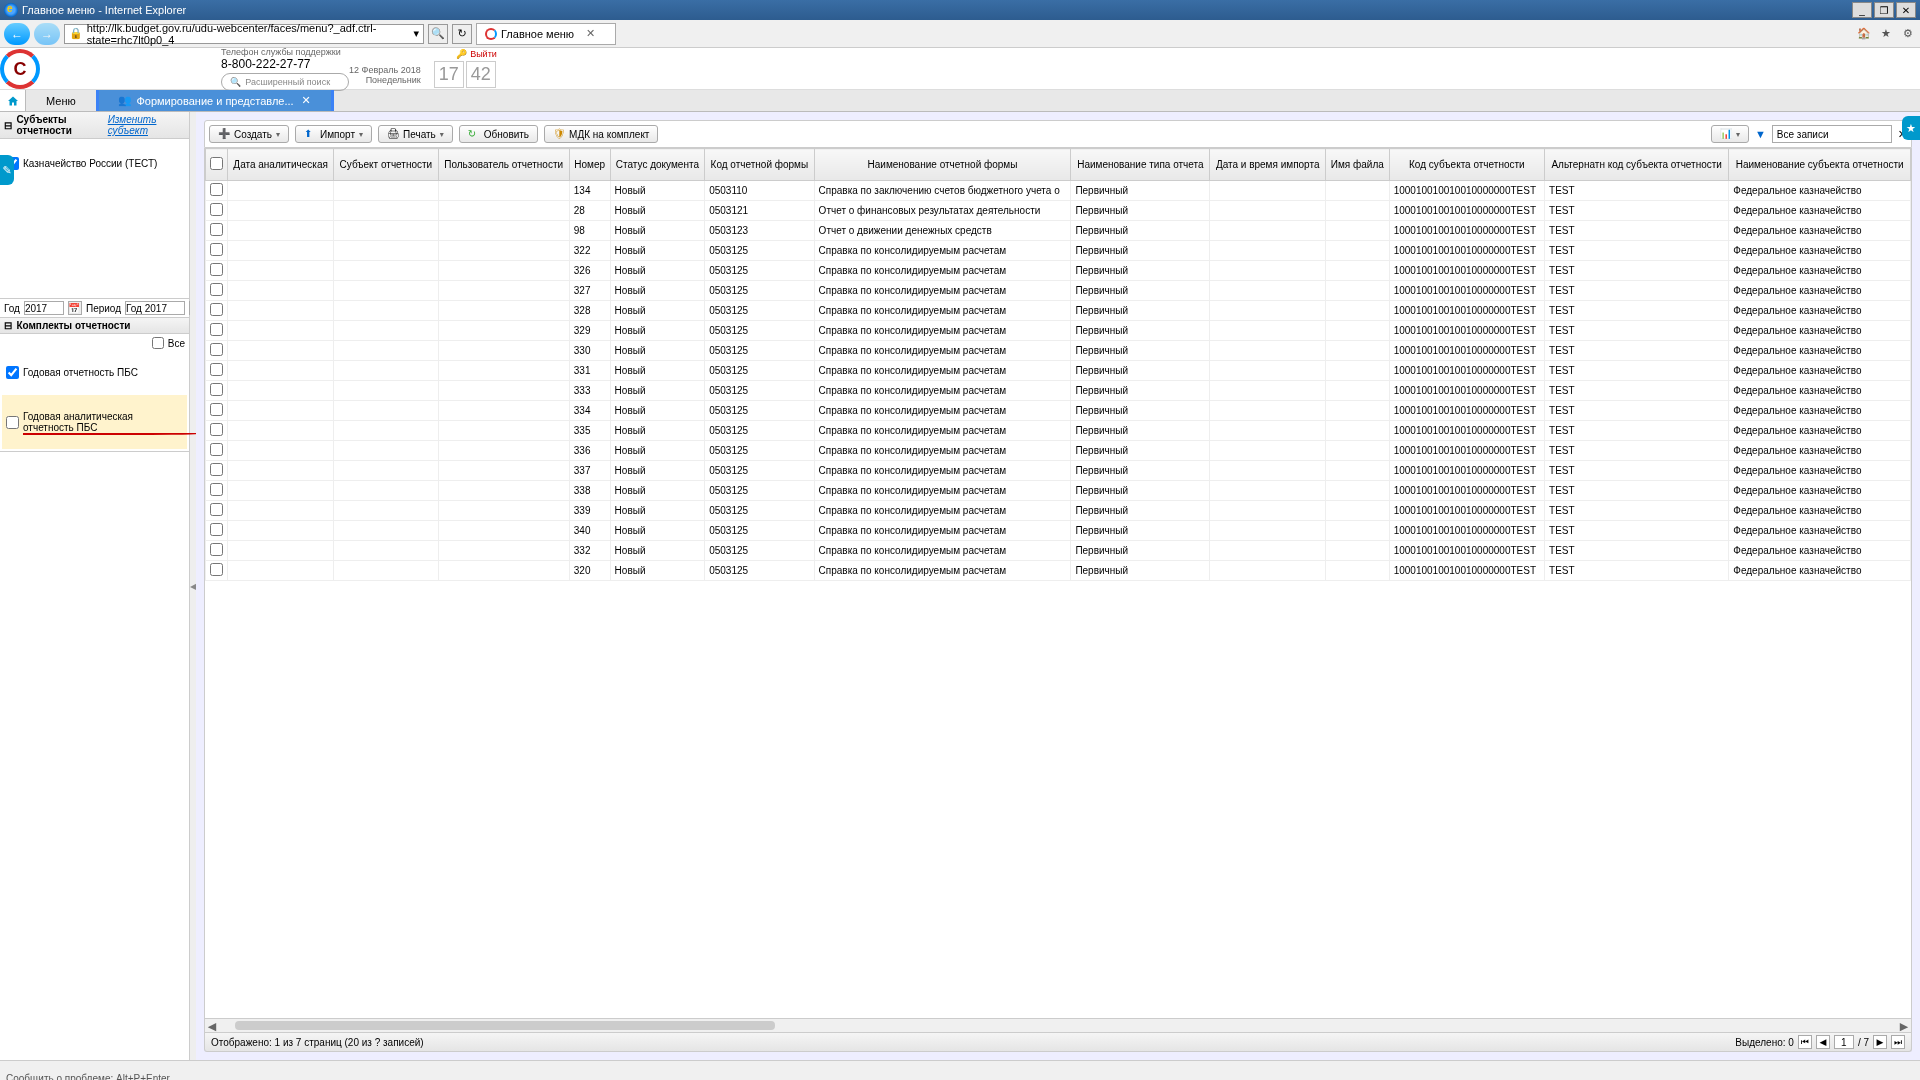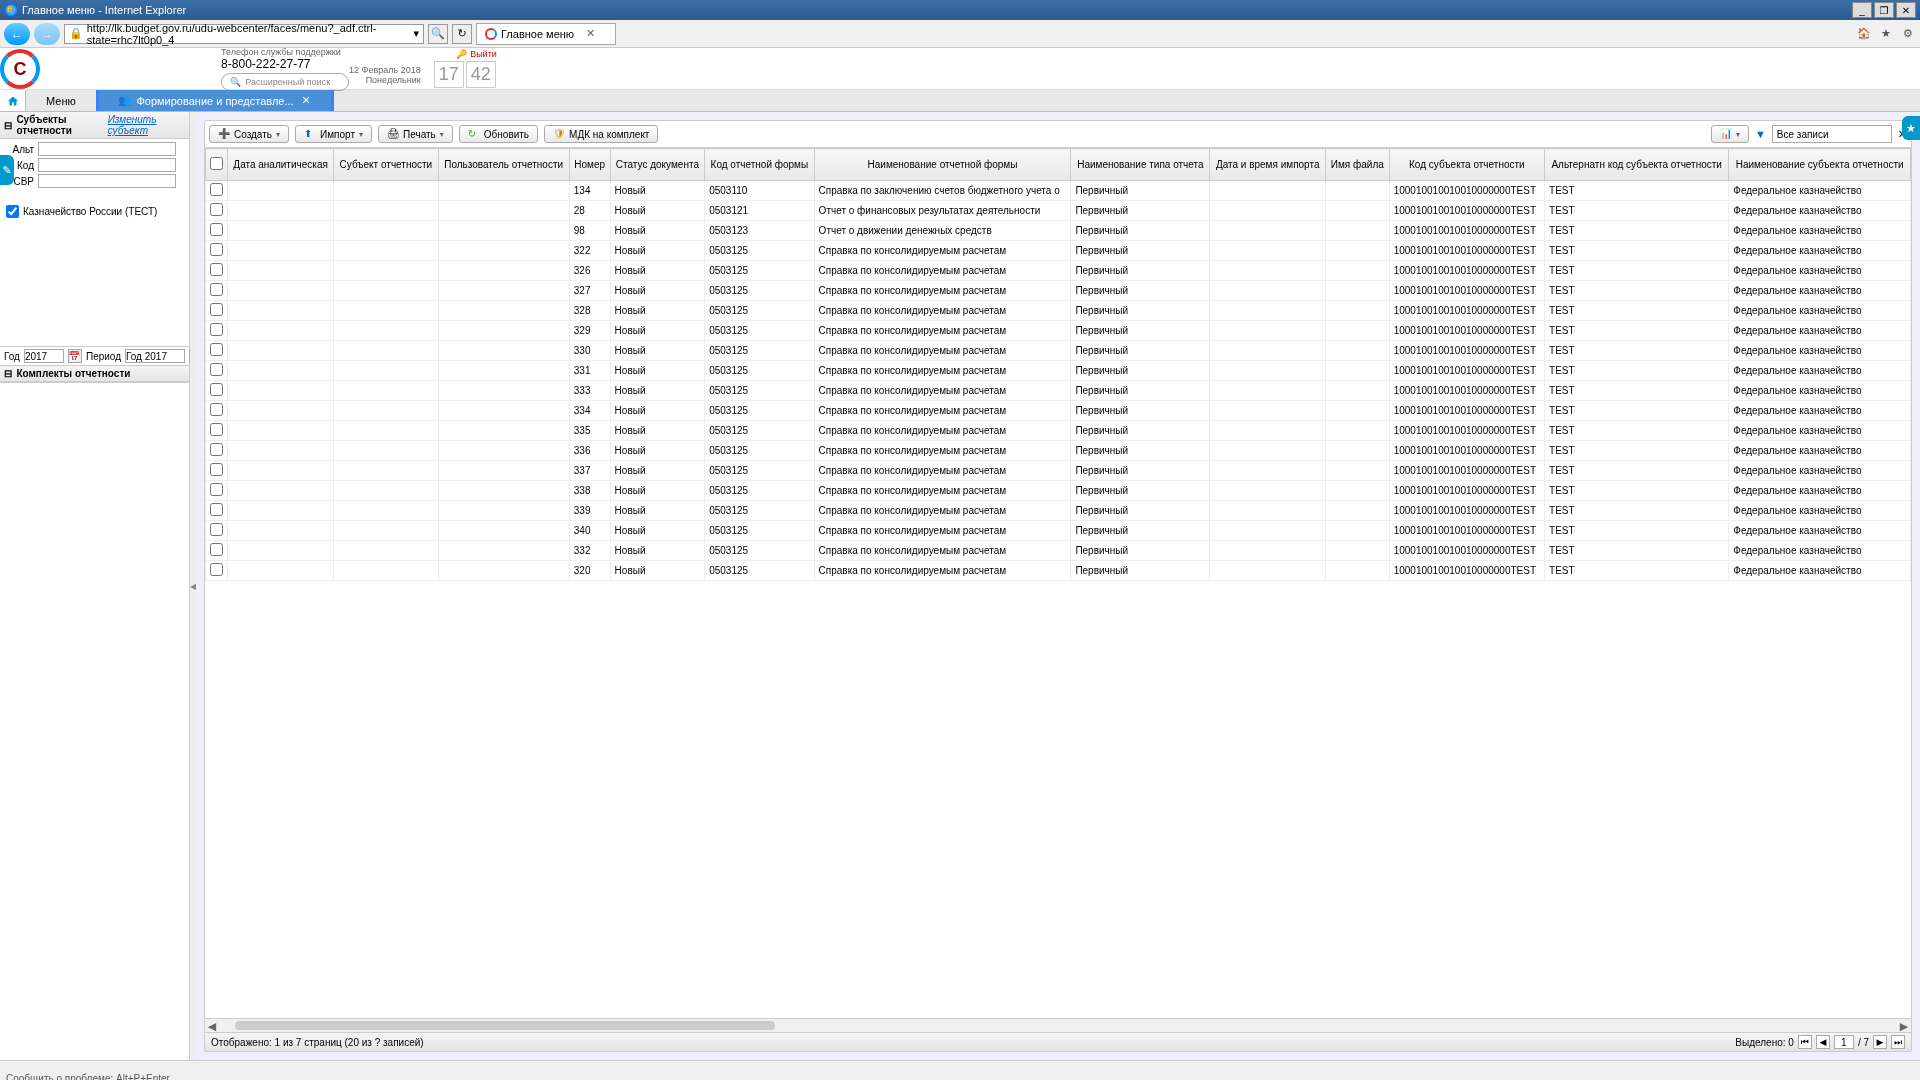--- a/index.html
+++ b/index.html
@@ -184,46 +184,20 @@
 
 <div class="main">
   <div class="sidebar">
     <div class="side-section">
       <div class="side-head">
         <span class="collapse">⊟</span>
         <span>Субъекты отчетности</span>
         <span class="right-link">Изменить субъект</span>
       </div>
       <div class="side-body">
-        <div style="display:flex; gap:4px">
-          <div style="flex:1">
-            <div class="side-row">
-                <label>Альт</label>
-                <input type="text" style="">
-              </div>
-            <div class="side-row">
-                <label>Код</label>
-                <input type="text" style="">
-              </div>
-            <div class="side-row">
-                <label>СВР</label>
-                <input type="text" style="">
-              </div>
-          </div>
-          <div style="flex:1">
-            <div class="side-row">
-                <label>ИНН</label>
-                <input type="text" style="">
-              </div>
-            <div class="side-row">
-                <label>КПП</label>
-                <input type="text" style="">
-              </div>
-          </div>
-        </div>
         <div class="tree-item">
           <input type="checkbox" checked="" style="">
           <span>Казначейство России (ТЕСТ)</span>
         </div>
         <div style="height:110px"></div>
       </div>
     </div>
     <div class="side-section">
       <div class="period-row">
         <span>Год</span>
@@ -232,20 +206,34 @@
         <span>Период</span>
         <input class="wide" value="Год 2017" style="">
         <span class="mini">?</span>
         <span class="mini">≡</span>
       </div>
     </div>
     <div class="side-section">
       <div class="side-head">
         <span class="collapse">⊟</span>
         <span>Комплекты отчетности</span>
+      </div>
+      <div class="side-body">
+        <div class="side-row" style="justify-content:flex-end">
+          <input type="checkbox" style="">
+          <span>Все</span>
+        </div>
+        <div class="tree-item">
+          <input type="checkbox" checked="" style="">
+          <span>Годовая отчетность ПБС</span>
+        </div>
+        <div class="tree-item hl">
+          <input type="checkbox" style="">
+          <span class="red-under">Годовая аналитическая отчетность ПБС</span>
+        </div>
       </div>
     </div>
   </div>
 
   <div class="splitter"></div>
 
   <div class="content">
     <div class="star-notch">★</div>
     <div class="toolbar">
       <div class="tb-btn">

